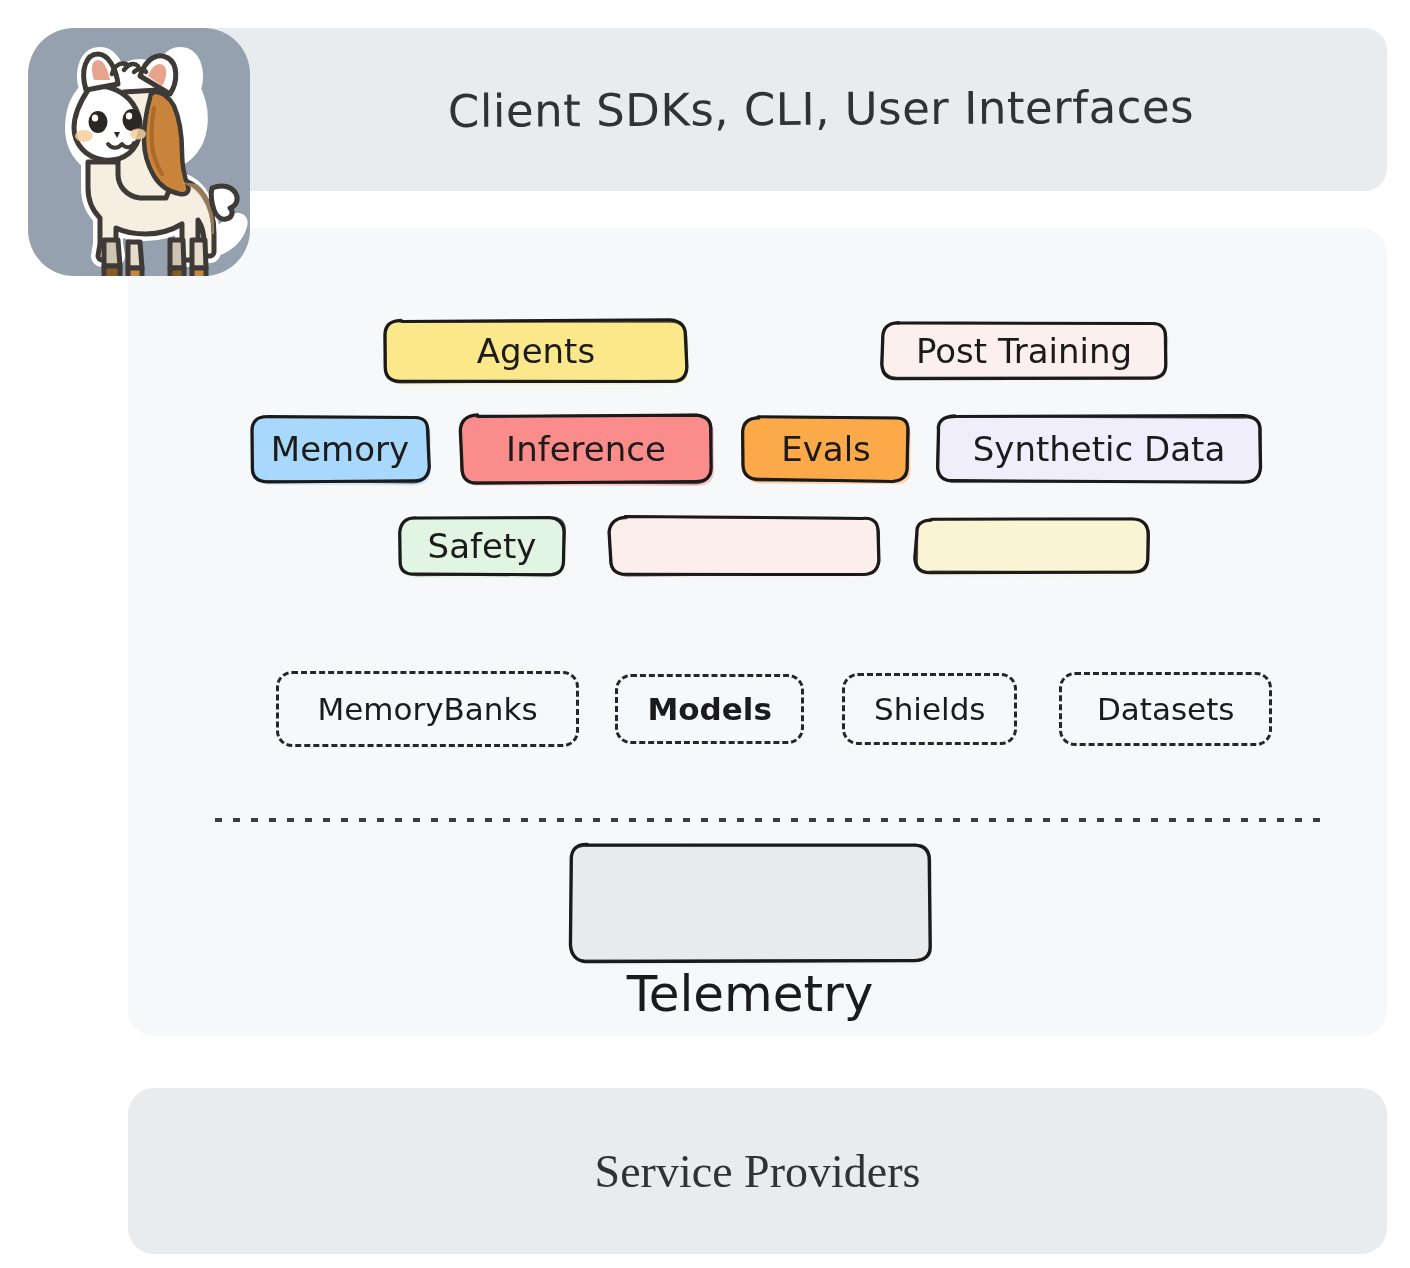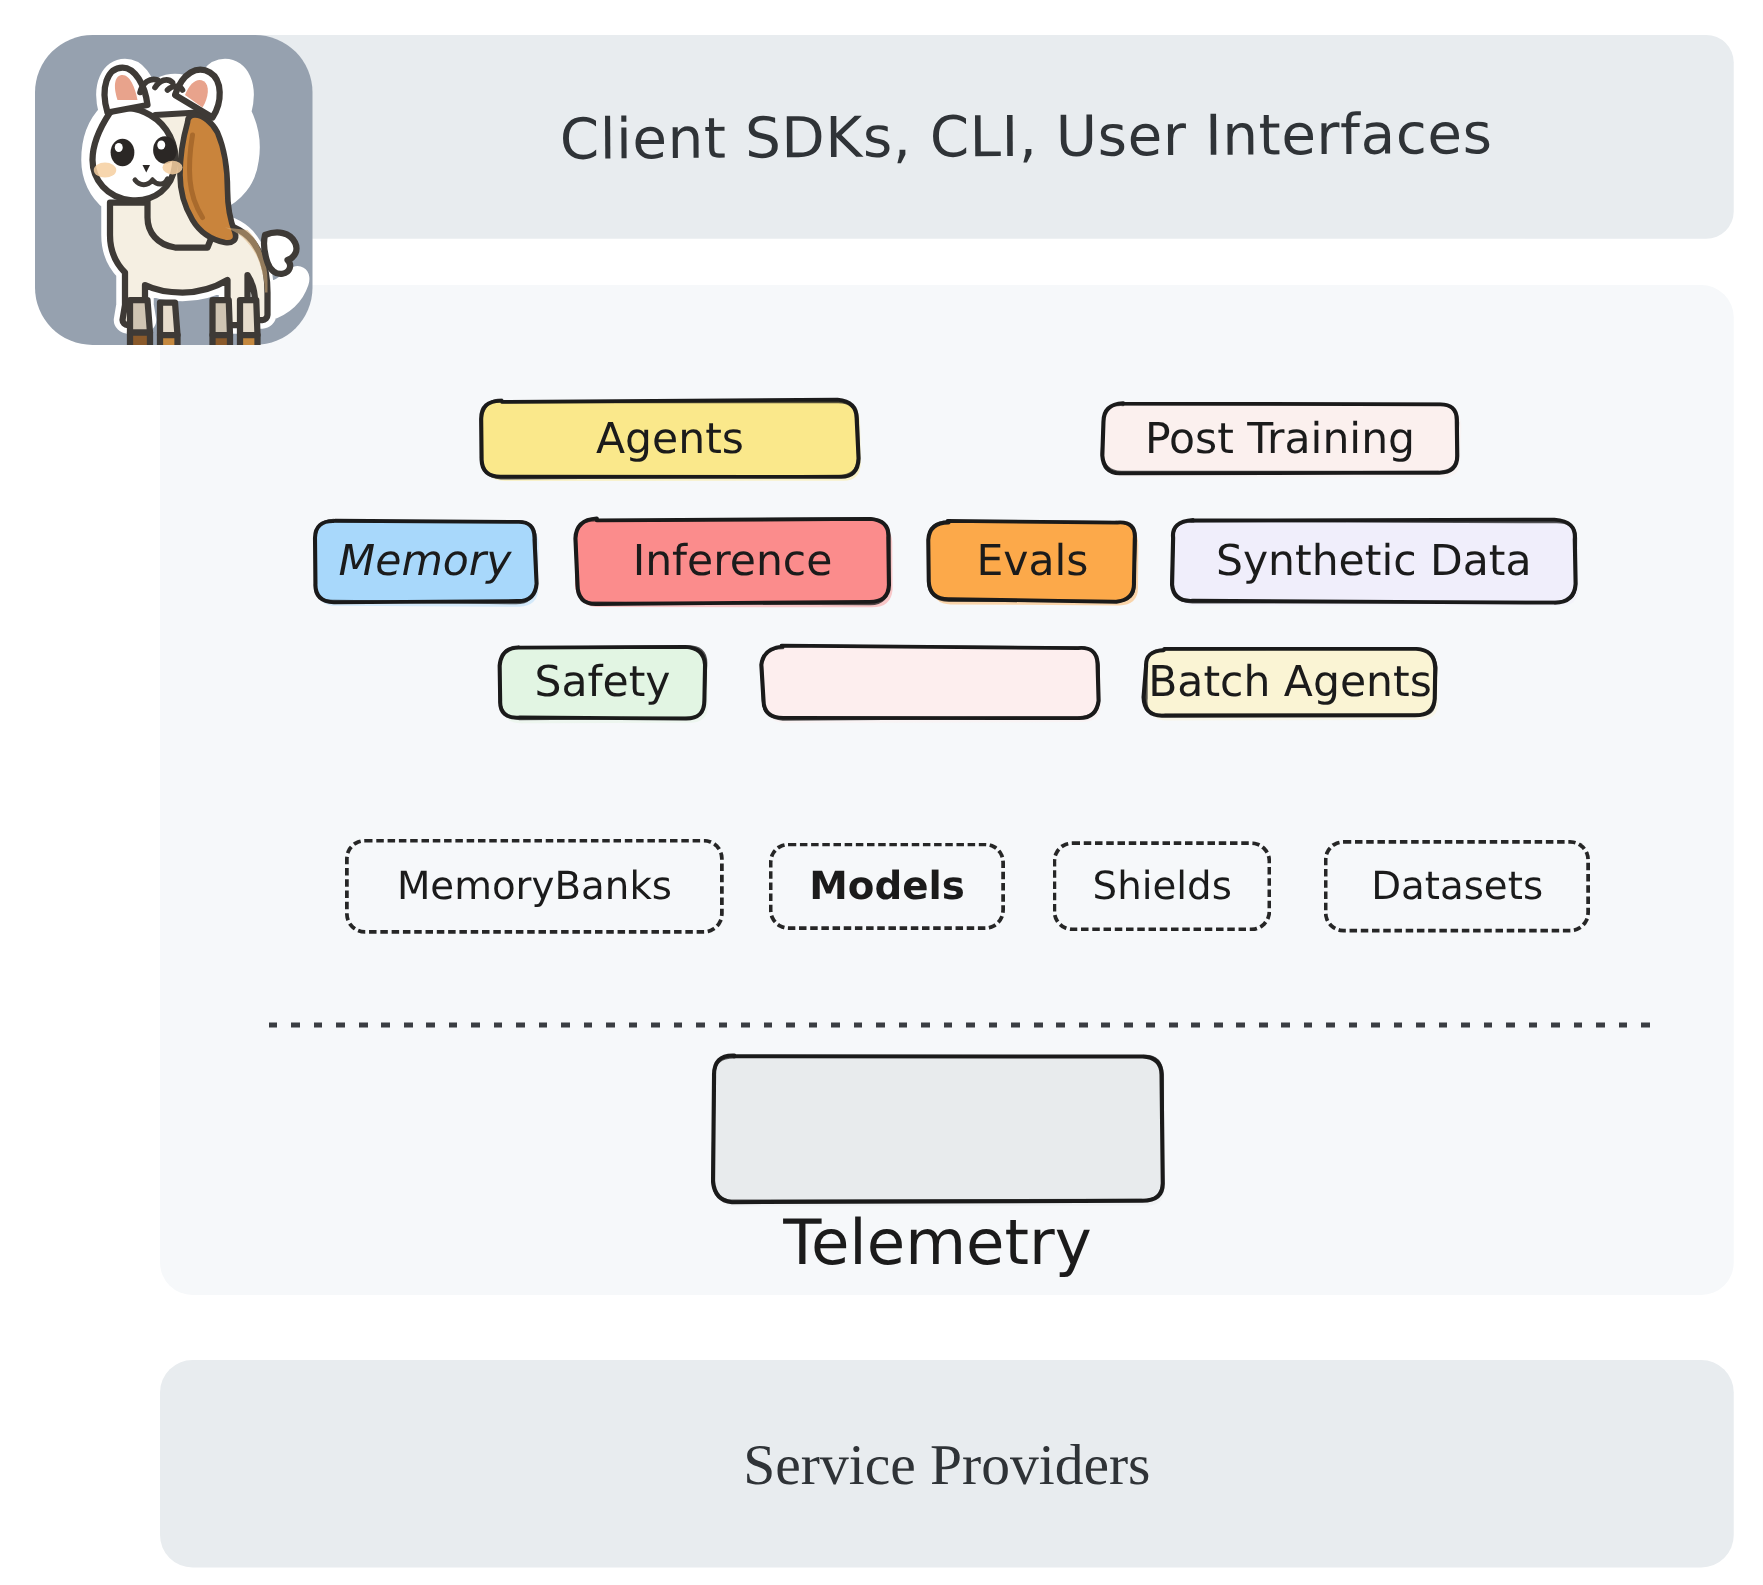--- a/index.html
+++ b/index.html
@@ -111,21 +111,21 @@
   .sketch-box .frame svg { overflow: visible; display: block; width: 100%; height: 100%; }
 
   
   .solid-box .lbl { font-size: 34px; }
   .dashed-box .lbl { font-size: 31px; }
 
   
   .b-agents         { width: 308px; height: 68px; margin-left: 134px; }
   .b-posttraining   { width: 292px; height: 62px; margin-left: 188px; }
 
-  .b-memory         { width: 184px; height: 72px; margin-left: 0px; font-style: italic; }
+  .b-memory         { width: 184px; height: 72px; margin-left: 0px; }
   .b-inference      { width: 258px; height: 74px; margin-left: 25px; }
   .b-evals          { width: 172px; height: 70px; margin-left: 25px; }
   .b-synthetic      { width: 330px; height: 72px; margin-left: 22px; }
 
   .b-safety         { width: 172px; height: 64px; margin-left: 148px; }
   .b-batchinference { width: 276px; height: 64px; margin-left: 38px; }
   .b-batchagents    { width: 240px; height: 60px; margin-left: 30px; }
 
   .b-memorybanks    { width: 308px; height: 76px; margin-left: 28px; }
   .b-models         { width: 192px; height: 70px; margin-left: 36px; font-weight: bold; }
@@ -390,21 +390,20 @@
     </div>
     <div class="sketch-box solid-box b-batchagents">
       <span class="frame">
           <svg viewBox="-4 -4 248 68" width="240" height="60" preserveAspectRatio="none">
             <path d="M 16.164341563786007 -0.005529835390946469 L 224.42058641975308 0.12787551440329223 Q 240.42374485596707 -0.4955092592592592 239.52196502057612 16.050241769547323 L 239.5522839506173 44.046610082304525 Q 240.5739609053498 59.86396604938272 223.8018106995885 60.094902263374486 L 15.739537037037037 60.48756687242798 Q 0.31306584362139916 59.67899691358025 0.20387860082304524 44.52845164609054 L 0.1823456790123456 15.450745884773662 Q 0.04105967078189297 0.5495833333333333 15.928168724279836 0.5508899176954732" fill="#FAF4D4" opacity="0.45" transform="translate(2.5,4)"></path>
             <path d="M 15.550123456790123 0.03638545953360772 L 223.55927297668038 0.3360699588477367 Q 239.72480109739368 0.7131207133058984 239.4738683127572 15.587290809327847 L 240.12993141289436 43.230185185185185 Q 240.29052126200276 60.076371742112485 224.27168724279835 59.301159122085046 L 15.619108367626886 60.065041152263376 Q 0.4858710562414267 59.42480795610425 -0.7230864197530864 43.71132373113855 L 0.1601371742112482 16.17397119341564 Q -0.7558161865569274 -0.7082373113854596 16.222880658436214 -0.24888203017832647" fill="#FAF4D4"></path>
             <path d="M 16.143017832647462 -0.44170353223593967 L 224.2648816872428 -0.5859919410150892 Q 239.83839163237312 0.23000771604938275 240.05120198902605 16.979134945130316 L 239.6835596707819 44.53793295610425 Q 238.863859739369 59.70887088477366 223.35753429355282 59.7758993484225 L 14.789274691358024 60.19333933470507 Q -0.40141289437585737 60.60810442386831 -1.0713185871056243 43.415256344307274 L 1.04869341563786 15.246893861454046 Q 0.3092403978052126 1.194375 15.631310013717421 0.7638725994513031" fill="none" stroke="#1B1B1B" stroke-width="3.4" stroke-linecap="round" stroke-linejoin="round" opacity="1"></path>
             <path d="M 15.798368484224966 -0.22529320987654325 L 224.69728995198903 -0.956721536351166 Q 239.28242541152264 0.5881875857338822 240.88216992455418 16.01190329218107 L 239.4619555898491 45.198376200274346 Q 240.4464737654321 61.00192729766804 225.07523062414265 59.06947016460905 L 17.091436042524006 58.99606652949245 Q -0.43577417695473253 60.81381515775034 1.2442172496570645 44.41407407407407 L 1.252397976680384 17.103016117969823 Q 0.10234825102880654 0.8905178326474623 15.65579646776406 -0.2876183127572017" fill="none" stroke="#1B1B1B" stroke-width="2.2" stroke-linecap="round" stroke-linejoin="round" opacity="0.75"></path>
           </svg>
         </span>
-      <span class="lbl">Batch Agents</span>
     </div>
   </div>
 
   <div class="api-row" id="row4">
     <div class="sketch-box dashed-box b-memorybanks">
       <span class="lbl">MemoryBanks</span>
     </div>
     <div class="sketch-box dashed-box b-models">
       <span class="lbl">Models</span>
     </div>

